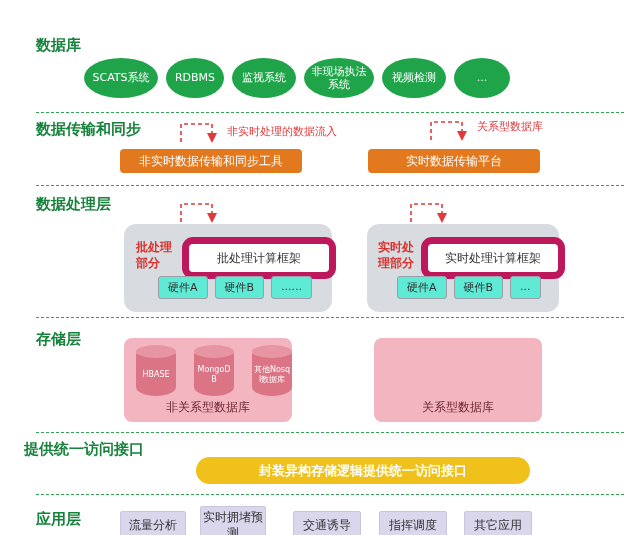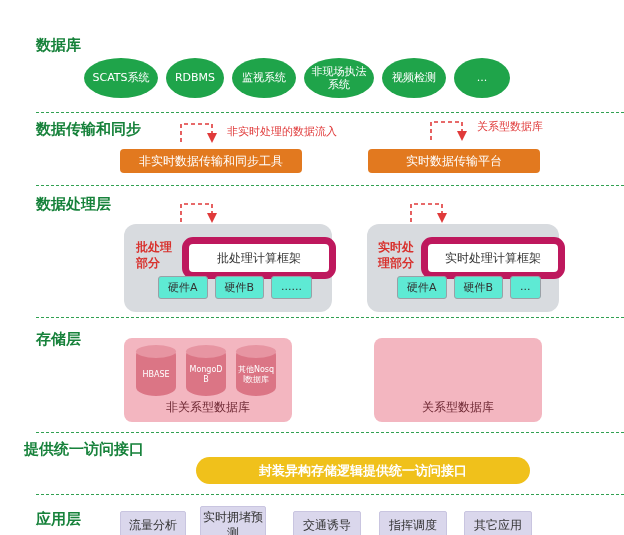--- a/index.html
+++ b/index.html
@@ -32,21 +32,21 @@
     position:absolute; background:#fff; border:7px solid #be185d; border-radius:11px;
     font-size:12px; color:#333; display:flex; align-items:center; justify-content:center; white-space:nowrap;
   }
   .hw-row { position:absolute; display:flex; gap:7px; }
   .hw-box {
     background:#5eead4; border:1px solid #9aa0a6; border-radius:3px; font-size:11px; color:#333;
     padding:3px 9px; white-space:nowrap;
   }
 
   .pink-panel { position:absolute; background:#f3b6c0; border-radius:8px; }
-  .cyl-row { position:absolute; left:12px; top:8px; display:flex; gap:10px; }
+  .cyl-row { position:absolute; left:12px; top:8px; display:flex; gap:18px; }
   .cyl { position:relative; width:40px; height:50px; background:#db7585; border-radius:20px / 9px; }
   .cyl::before {
     content:""; position:absolute; top:-1px; left:0; width:100%; height:13px;
     background:#e795a2; border-radius:50%;
   }
   .cyl-txt {
     position:absolute; left:1px; right:1px; top:10px; bottom:3px; color:#fff; font-size:8px;
     text-align:center; word-break:break-all; line-height:1.15;
     display:flex; align-items:center; justify-content:center; z-index:1;
   }

